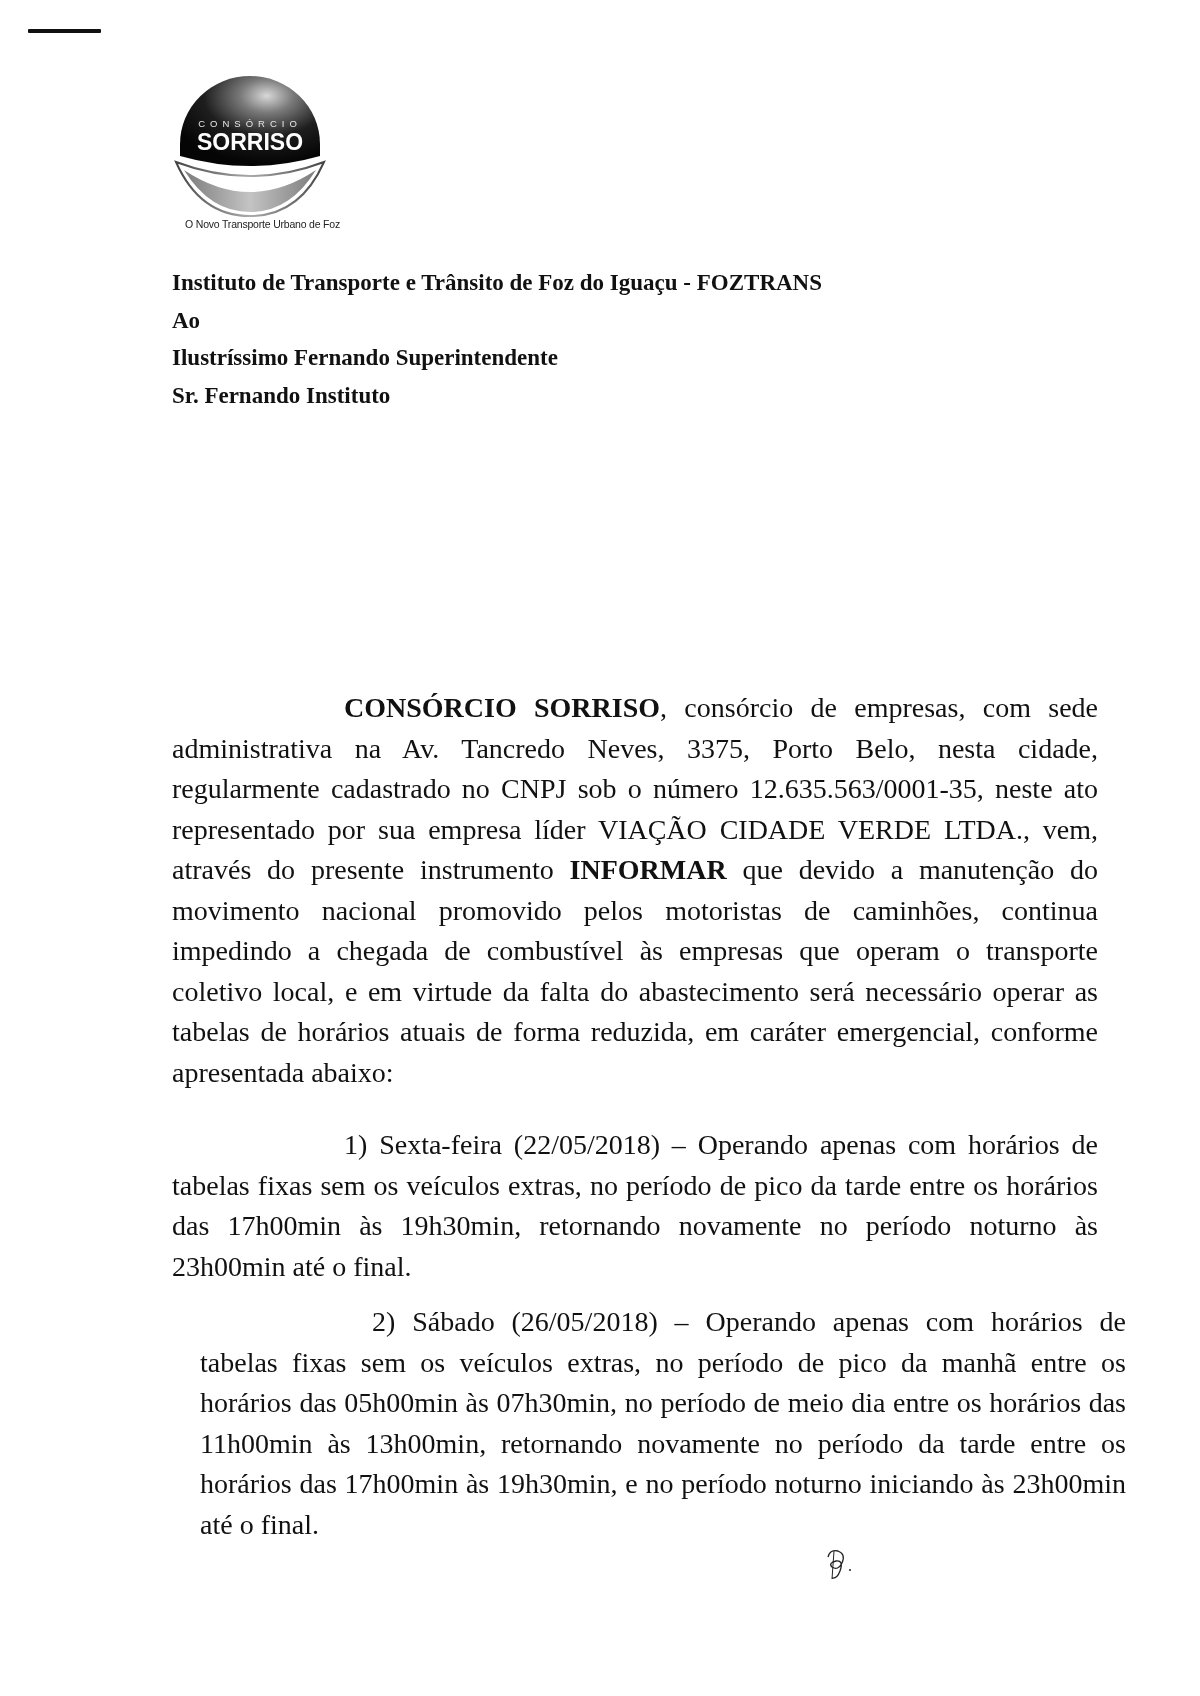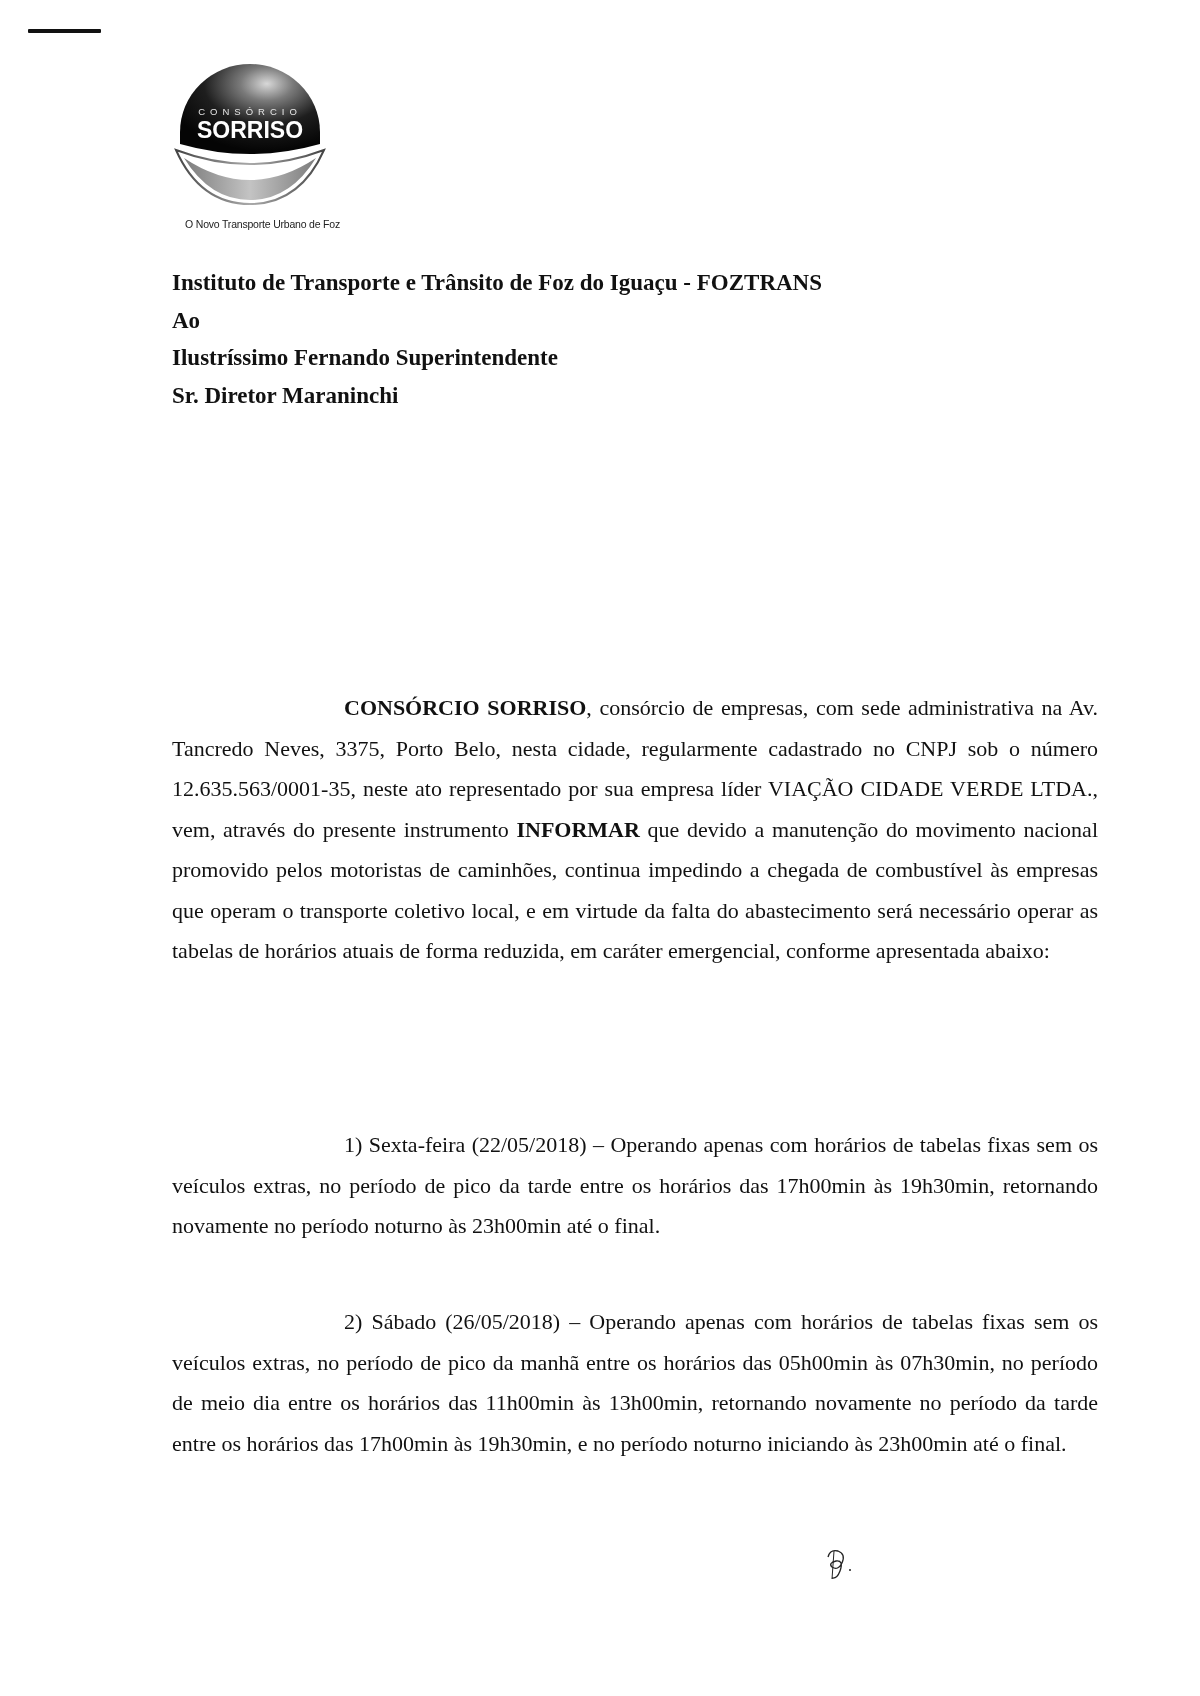--- a/index.html
+++ b/index.html
@@ -20,21 +20,21 @@
       left: 28px;
       top: 29px;
       width: 73px;
       height: 4px;
       background: #111;
       border-radius: 1px;
     }
     .logo {
       position: absolute;
       left: 150px;
-      top: 52px;
+      top: 64px;
       width: 200px;
       height: 170px;
       text-decoration: underline;
     }
     .logo svg { display: block; }
     .logo-tagline {
       position: absolute;
       left: 170px;
       top: 218px;
       width: 170px;
@@ -51,32 +51,32 @@
       top: 264px;
       font-weight: bold;
       font-size: 23px;
       line-height: 37.5px;
     }
     .addressee div { white-space: nowrap; }
     .body-text {
       position: absolute;
       left: 172px;
       width: 926px;
-      font-size: 22px;
+      font-size: 28px;
       line-height: 40.5px;
       text-align: justify;
     }
     .body-text p {
       margin: 0;
       text-indent: 172px;
       text-align: justify;
     }
     .p1 { top: 688px; }
     .p2 { top: 1125px; }
-    .p3 { top: 1302px; }
+    .p3 { top: 1302px; margin-left: 28px; }
     b { font-weight: bold; }
     .signature {
       position: absolute;
       left: 820px;
       top: 1545px;
       width: 50px;
       height: 40px;
     }
   </style>
 </head>
@@ -105,21 +105,21 @@
     <text x="100" y="63" text-anchor="middle" font-family="Liberation Sans, DejaVu Sans, sans-serif" font-size="9.5" letter-spacing="5" fill="#e6e6e6">CONSÓRCIO</text>
     <text x="100" y="86" text-anchor="middle" font-family="Liberation Sans, DejaVu Sans, sans-serif" font-size="23" font-weight="bold" fill="#ffffff">SORRISO</text>
   </svg>
 </div>
 <div class="logo-tagline">O Novo Transporte Urbano de Foz</div>
 
 <div class="addressee">
   <div>Instituto de Transporte e Trânsito de Foz do Iguaçu - FOZTRANS</div>
   <div>Ao</div>
   <div>Ilustríssimo Fernando Superintendente</div>
-  <div>Sr. Diretor Maraninchi</div>
+  <div>Sr. Fernando Instituto</div>
 </div>
 
 <div class="body-text p1">
   <p><b>CONSÓRCIO SORRISO</b><span>, consórcio de empresas, com sede administrativa na Av. Tancredo Neves, 3375, Porto Belo, nesta cidade, regularmente cadastrado no CNPJ sob o número 12.635.563/0001-35, neste ato representado por sua empresa líder VIAÇÃO CIDADE VERDE LTDA., vem, através do presente instrumento </span><b>INFORMAR</b><span> que devido a manutenção do movimento nacional promovido pelos motoristas de caminhões, continua impedindo a chegada de combustível às empresas que operam o transporte coletivo local, e em virtude da falta do abastecimento será necessário operar as tabelas de horários atuais de forma reduzida, em caráter emergencial, conforme apresentada abaixo:</span></p>
 </div>
 
 <div class="body-text p2">
   <p>1) Sexta-feira (22/05/2018) – Operando apenas com horários de tabelas fixas sem os veículos extras, no período de pico da tarde entre os horários das 17h00min às 19h30min, retornando novamente no período noturno às 23h00min até o final.</p>
 </div>
 

